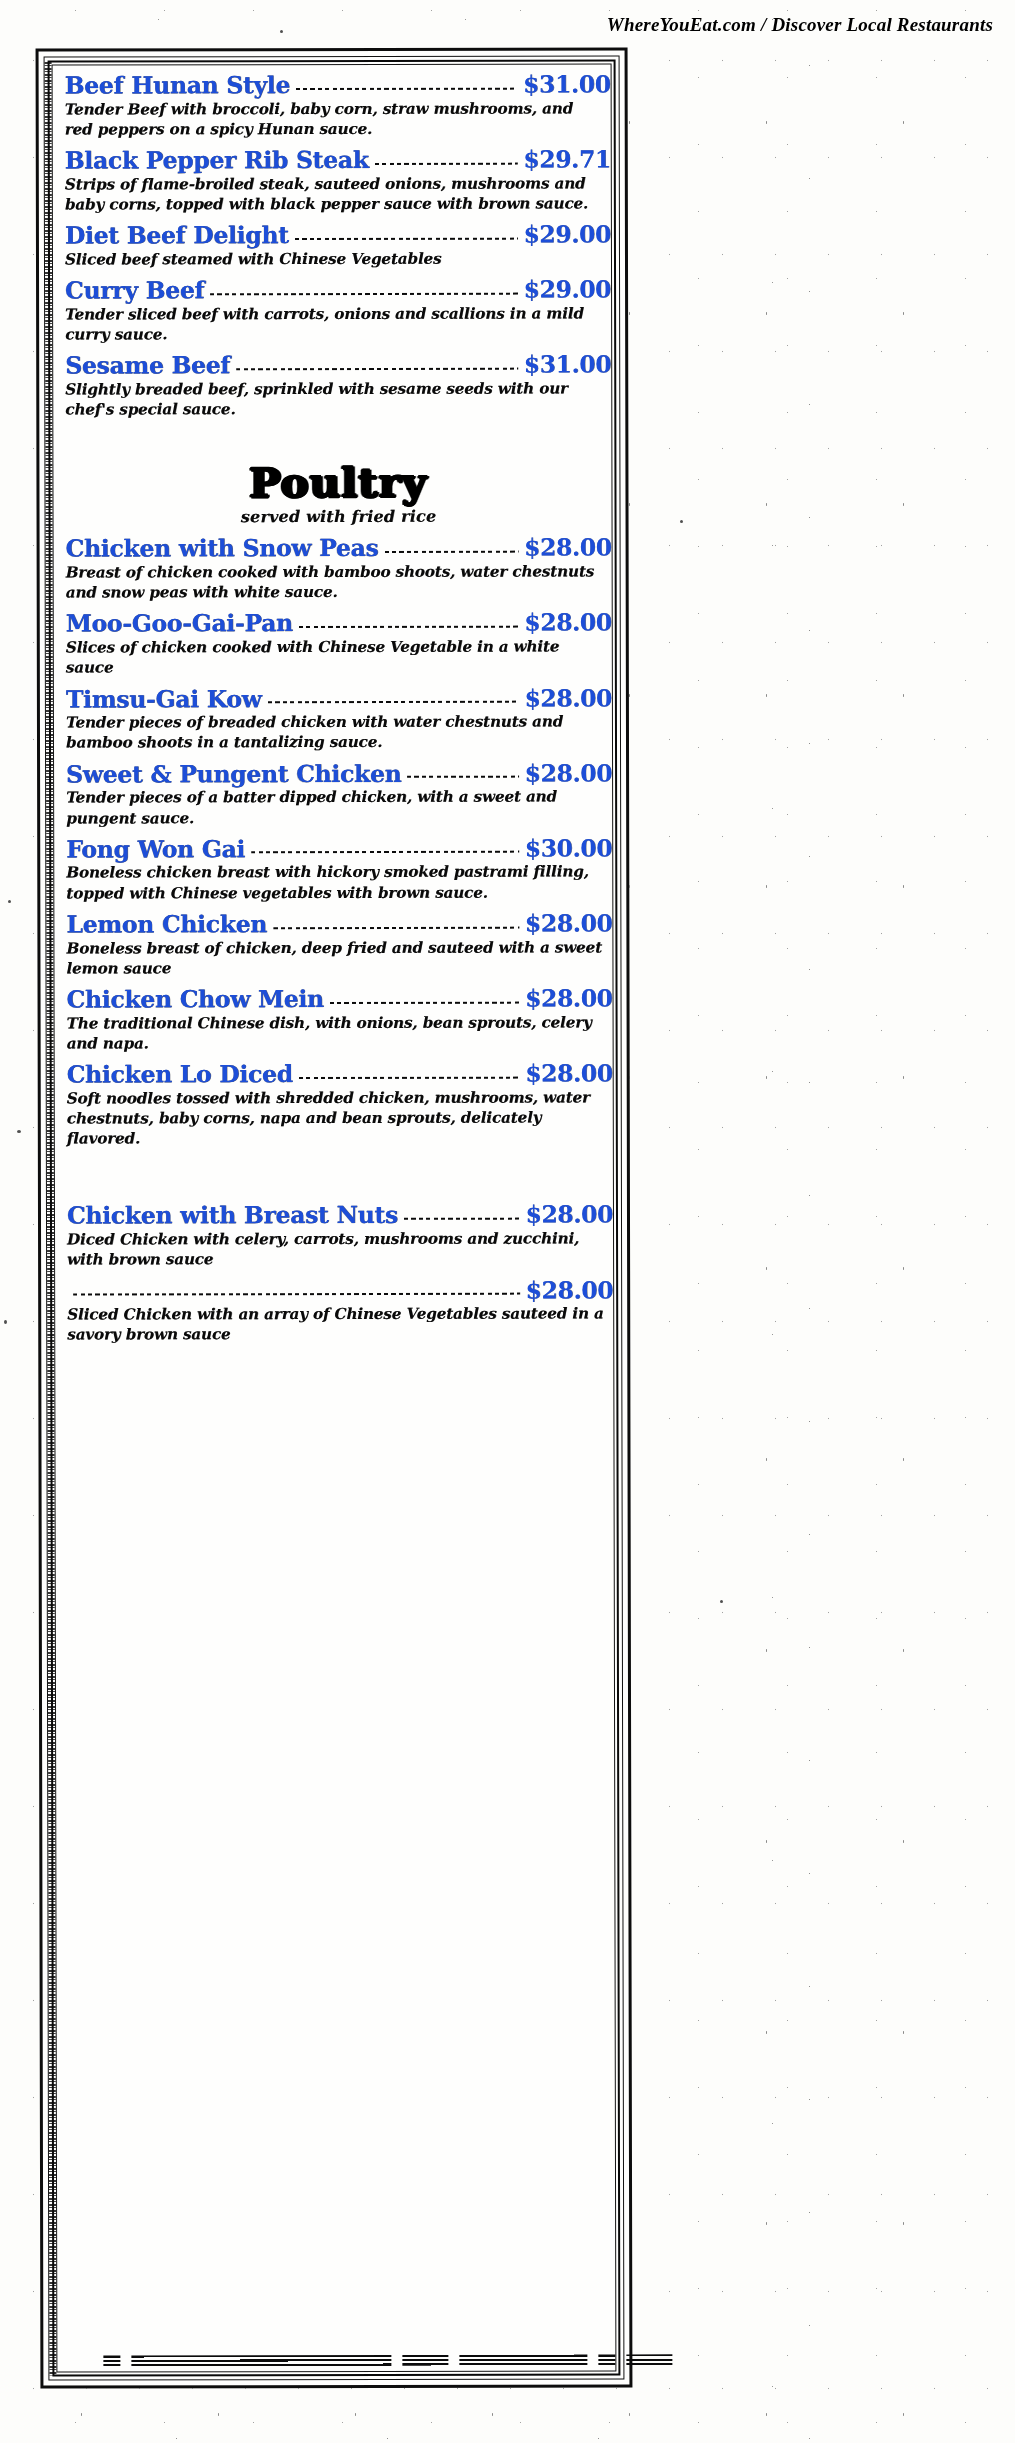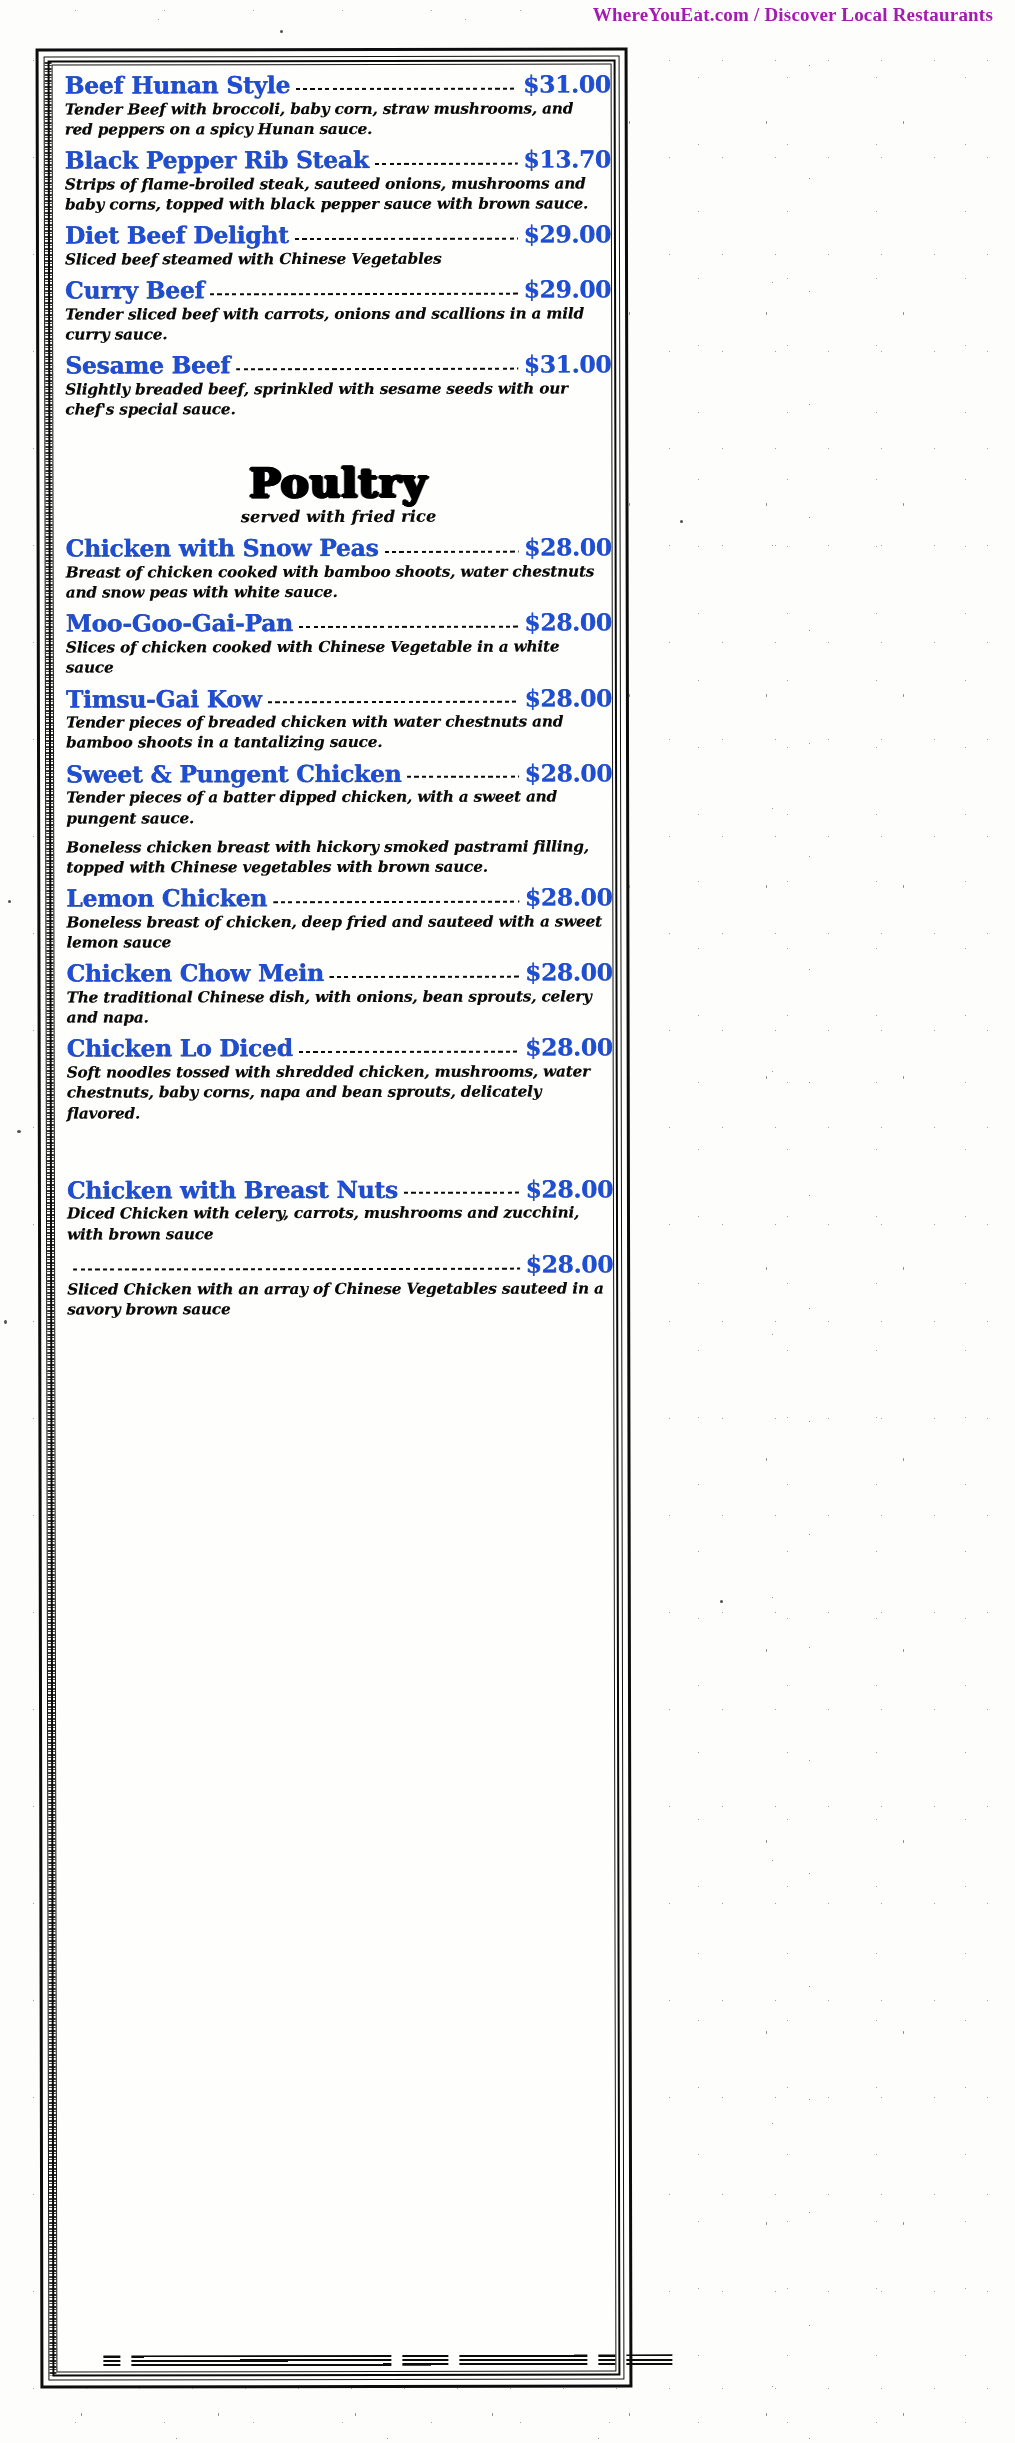--- a/index.html
+++ b/index.html
@@ -41,29 +41,30 @@
     background-image:
       radial-gradient(#111 .6px, transparent .7px),
       radial-gradient(#111 .45px, transparent .55px);
     background-size: 89px 67px, 53px 97px;
     background-position: 31px 44px, 7px 12px;
   }
 
   
   #site-header {
     position: absolute;
-    top: 4px;
+    top: 14px;
     left: 0;
     right: 22px;
     text-align: right;
     font-family: "Liberation Serif", serif;
+    font-style: italic;
     font-weight: 700;
     font-size: 19px;
     letter-spacing: .2px;
-    color: #a21caf;
+    color: #000000;
     white-space: nowrap;
   }
 
   
   #menu-frame {
     position: absolute;
     left: 38px;
     top: 48px;
     width: 592px;
     height: 2340px;
@@ -274,21 +275,21 @@
             <span class="leader"></span>
             <span class="item-price">$31.00</span>
           </div>
           <div class="item-desc">Tender Beef with broccoli, baby corn, straw mushrooms, and red peppers on a spicy Hunan sauce.</div>
         </div>
 
         <div class="menu-item">
           <div class="item-line">
             <span class="item-name">Black Pepper Rib Steak</span>
             <span class="leader"></span>
-            <span class="item-price">$13.70</span>
+            <span class="item-price">$29.71</span>
           </div>
           <div class="item-desc">Strips of flame-broiled steak, sauteed onions, mushrooms and baby corns, topped with black pepper sauce with brown sauce.</div>
         </div>
 
         <div class="menu-item">
           <div class="item-line">
             <span class="item-name">Diet Beef Delight</span>
             <span class="leader"></span>
             <span class="item-price">$29.00</span>
           </div>
@@ -352,20 +353,25 @@
         <div class="menu-item">
           <div class="item-line">
             <span class="item-name">Sweet &amp; Pungent Chicken</span>
             <span class="leader"></span>
             <span class="item-price">$28.00</span>
           </div>
           <div class="item-desc">Tender pieces of a batter dipped chicken, with a sweet and pungent sauce.</div>
         </div>
 
         <div class="menu-item">
+          <div class="item-line">
+            <span class="item-name">Fong Won Gai</span>
+            <span class="leader"></span>
+            <span class="item-price">$30.00</span>
+          </div>
           <div class="item-desc">Boneless chicken breast with hickory smoked pastrami filling, topped with Chinese vegetables with brown sauce.</div>
         </div>
 
         <div class="menu-item">
           <div class="item-line">
             <span class="item-name">Lemon Chicken</span>
             <span class="leader"></span>
             <span class="item-price">$28.00</span>
           </div>
           <div class="item-desc">Boneless breast of chicken, deep fried and sauteed with a sweet lemon sauce</div>

